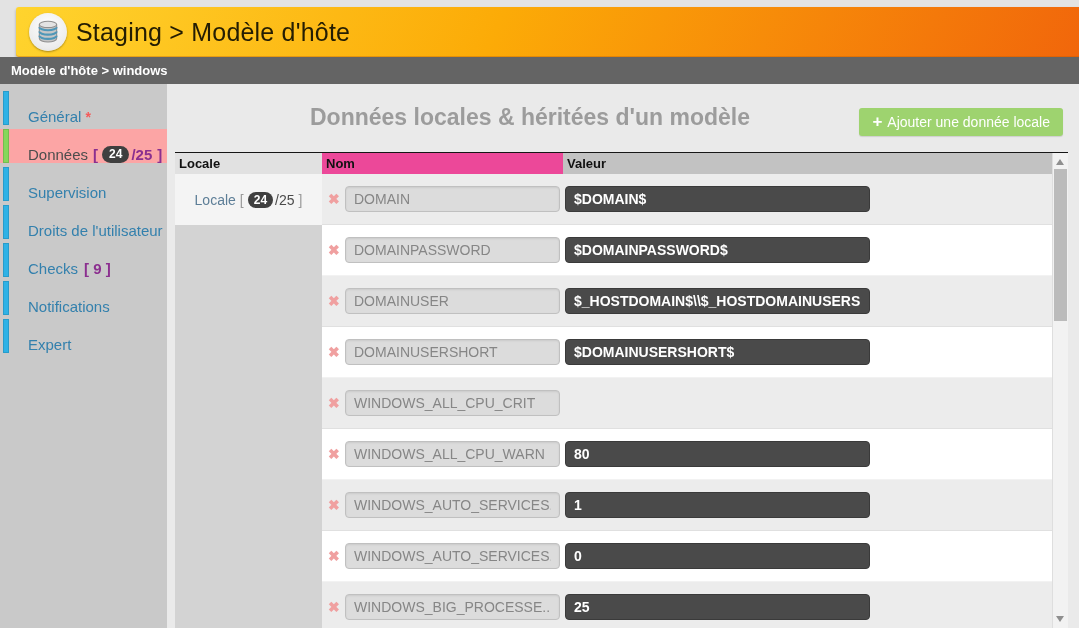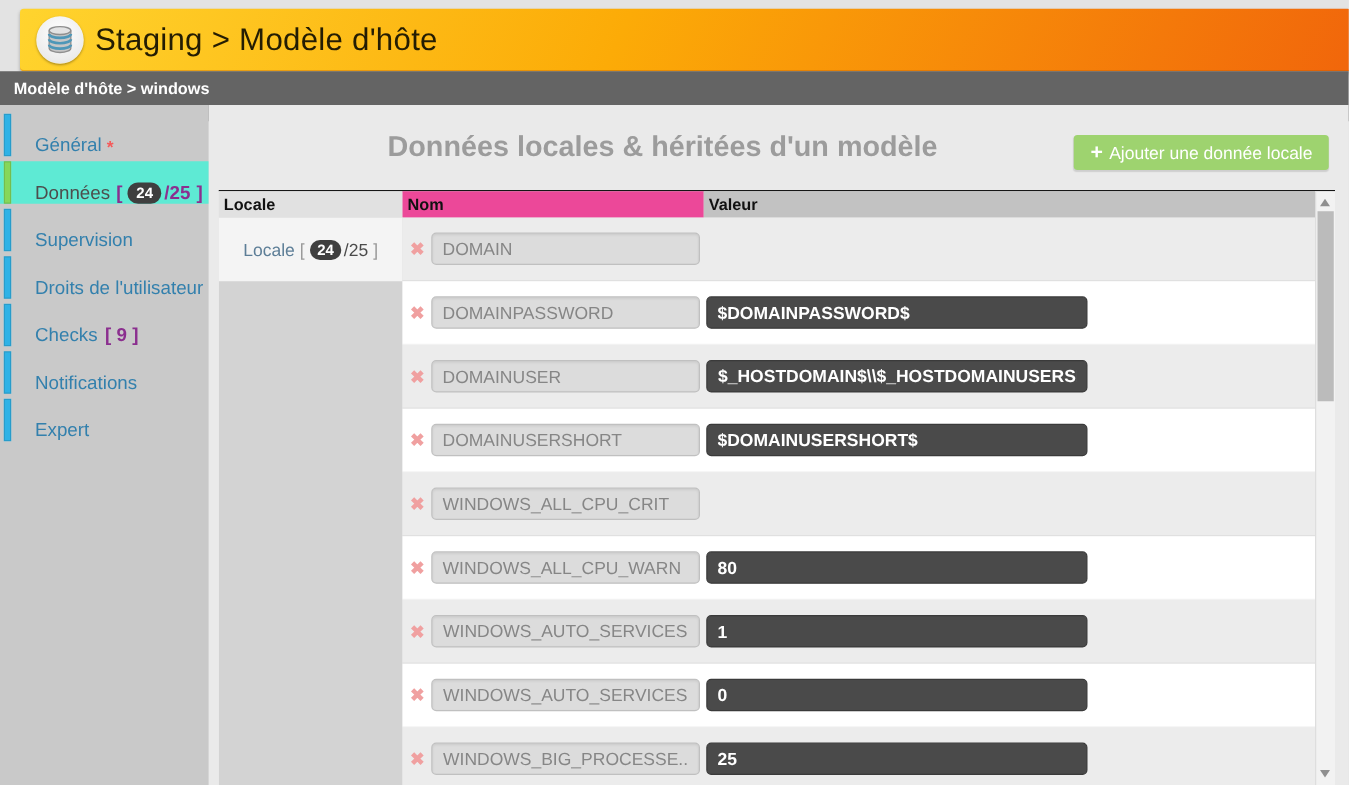--- a/index.html
+++ b/index.html
@@ -36,21 +36,21 @@
   .layout{position:absolute;left:0;top:84px;right:0;bottom:0;}
   .sidebar{
     position:absolute;left:0;top:0;bottom:0;width:167px;background:#c9c9c9;
     padding-top:7px;box-sizing:border-box;
   }
   .sb-item{
     position:relative;height:34px;margin-bottom:4px;
     display:flex;align-items:flex-end;padding-left:28px;cursor:pointer;
     font-size:15px;
   }
-  .sb-item.active{background:#5eead4;}
+  .sb-item.active{background:#fca5a5;}
   .sb-bar{
     position:absolute;left:3px;top:0;width:6px;height:34px;background:#2eb2e6;
     box-shadow:inset 0 0 0 1px rgba(0,0,0,.12);
   }
   .sb-item.active .sb-bar{background:#86d75a;}
   .sb-label{color:#3380ad;}
   .sb-item.active .sb-label{color:#4d4d4d;}
   .sb-req{color:#f55a5a;font-weight:bold;margin-left:4px;font-size:14px;}
   .sb-count{color:#8b2f8f;font-weight:bold;margin-left:6px;}
   .sb-bracket{color:#8b2f8f;font-weight:bold;margin-left:5px;}
@@ -212,20 +212,21 @@
             <span class="lc-badge">24</span>
             <span class="lc-total">/25</span>
             <span class="lc-bracket">]</span>
           </div>
         </div>
 
         <div class="rows-col">
           <div class="data-row">
             <span class="del">✖</span>
             <input class="name-input" value="DOMAIN" style="">
+            <input class="value-input" value="$DOMAIN$" style="">
           </div>
           <div class="data-row">
             <span class="del">✖</span>
             <input class="name-input" value="DOMAINPASSWORD" style="">
             <input class="value-input" value="$DOMAINPASSWORD$" style="">
           </div>
           <div class="data-row">
             <span class="del">✖</span>
             <input class="name-input" value="DOMAINUSER" style="">
             <input class="value-input" value="$_HOSTDOMAIN$\\$_HOSTDOMAINUSERSH" style="">

